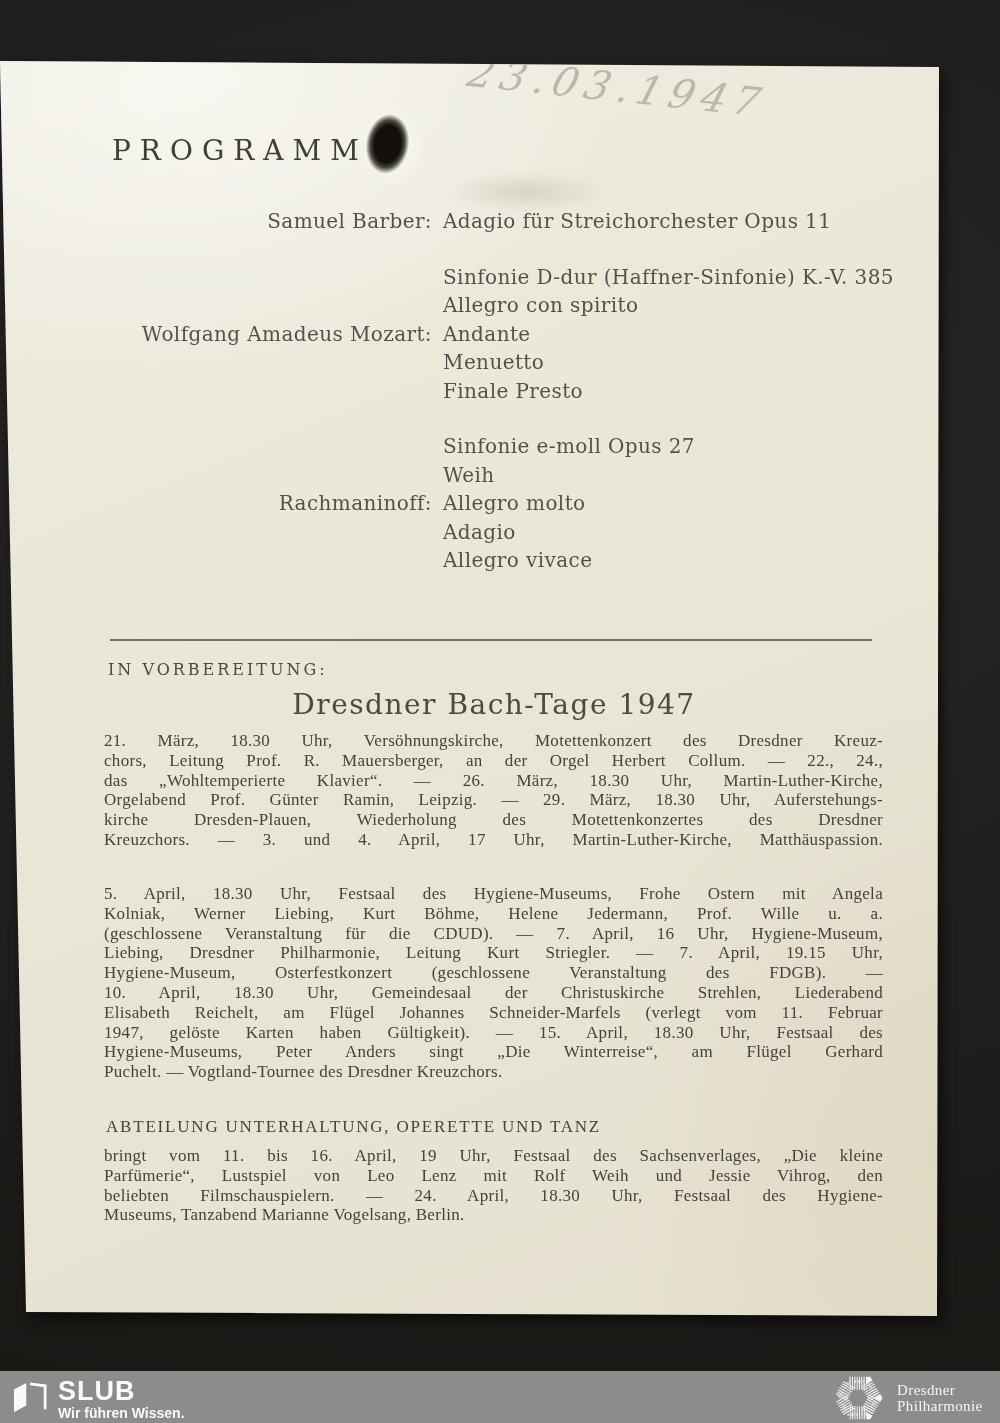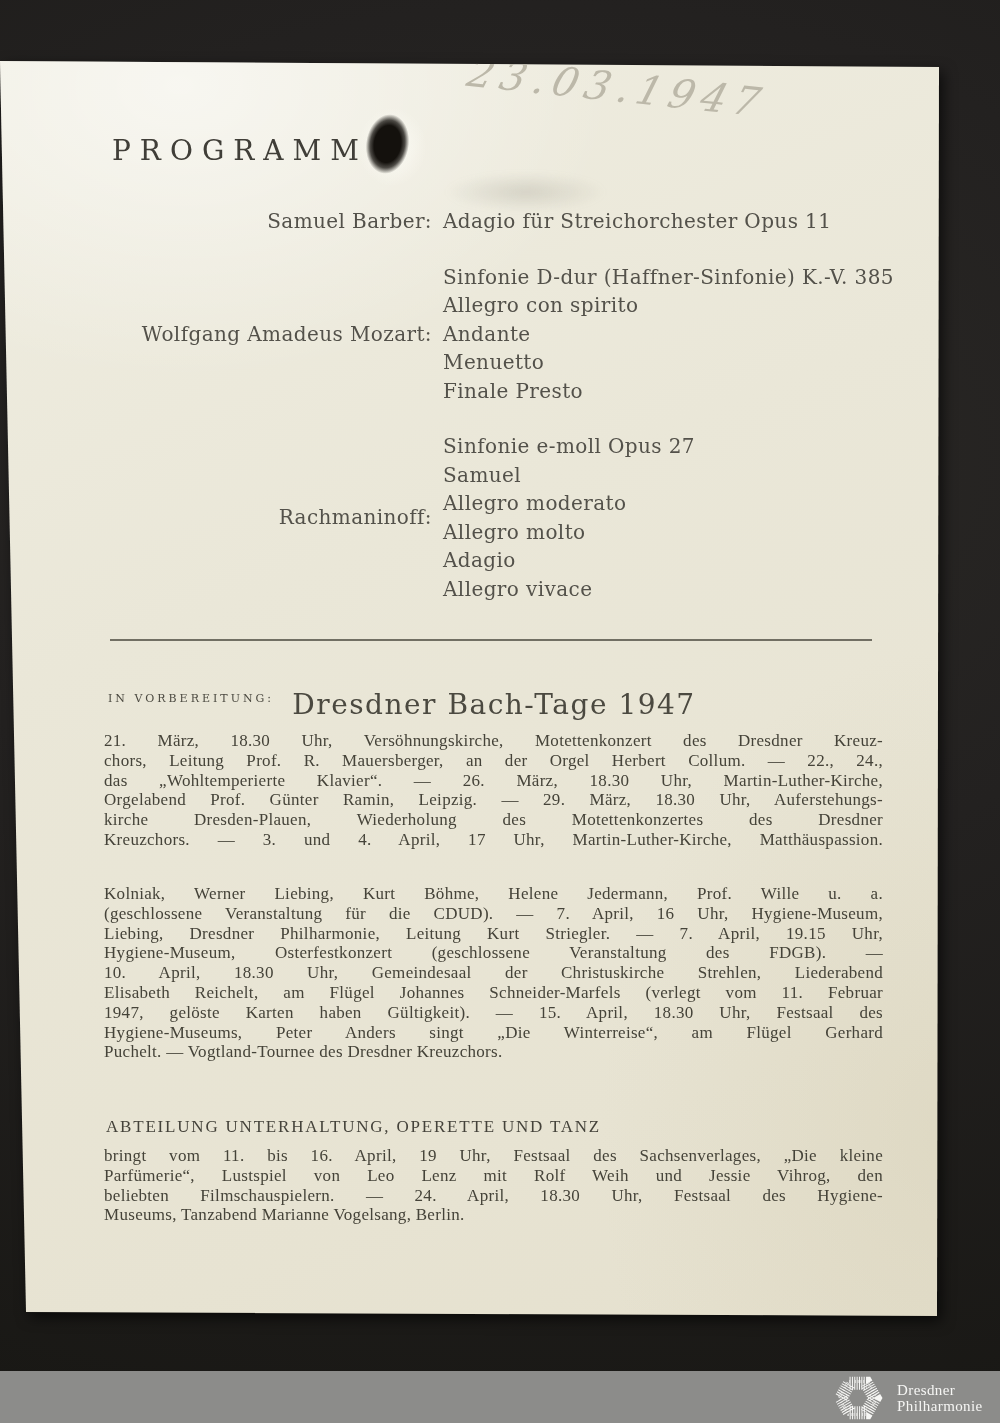--- a/index.html
+++ b/index.html
@@ -38,22 +38,22 @@
   .program { position:absolute; left:108px; top:207px; width:790px;
     font-family:"DejaVu Serif", serif; font-size:20px; line-height:28.5px;
     letter-spacing:0.4px; color:#53514a; }
   .prow { display:flex; align-items:center; }
   .prow + .prow { margin-top:27px; }
   .pcol-c { flex:none; width:324px; text-align:right; }
   .pcol-w { flex:1; margin-left:11px; }
   
   .divider { position:absolute; left:110px; top:639px; width:762px; height:2px;
     background:#5c594f; opacity:0.85; }
-  .prep-label { position:absolute; left:108px; top:692px;
-    font-family:"DejaVu Serif", serif; font-size:11px; letter-spacing:3px; color:#4b4940; }
+  .prep-label { position:absolute; left:108px; top:660px;
+    font-family:"DejaVu Serif", serif; font-size:16px; letter-spacing:3px; color:#4b4940; }
   .bach-heading { position:absolute; left:108px; top:688px; width:772px; text-align:center;
     font-family:"DejaVu Serif", serif; font-size:28px; letter-spacing:1.5px; color:#4b4940; }
   .para { position:absolute; left:104px; width:779px;
     font-size:17px; line-height:19.8px; letter-spacing:0.3px; color:#454339; }
   .para-1 { top:731px; }
   .para-2 { top:884px; }
   .para-3 { top:1146px; }
   .pline { display:block; text-align:justify; text-align-last:justify; text-justify:inter-word; white-space:normal; }
   .pline.end { text-align-last:left; }
   .sub-heading { position:absolute; left:106px; top:1117px;
@@ -99,22 +99,21 @@
             <div>Allegro con spirito</div>
             <div>Andante</div>
             <div>Menuetto</div>
             <div>Finale Presto</div>
           </div>
         </div>
         <div class="prow">
           <div class="pcol-c">Rachmaninoff:</div>
           <div class="pcol-w">
             <div>Sinfonie e-moll Opus 27</div>
-            <div>Samuel</div>
-            <div>Allegro moderato</div>
+            <div>Weih</div>
             <div>Allegro molto</div>
             <div>Adagio</div>
             <div>Allegro vivace</div>
           </div>
         </div>
       </div>
 
       <div class="divider"></div>
       <div class="prep-label">IN VORBEREITUNG:</div>
       <div class="bach-heading">Dresdner Bach-Tage 1947</div>
@@ -122,20 +121,21 @@
       <div class="para para-1">
         <span class="pline">21. März, 18.30 Uhr, Versöhnungskirche, Motettenkonzert des Dresdner Kreuz-</span>
         <span class="pline">chors, Leitung Prof. R. Mauersberger, an der Orgel Herbert Collum. — 22., 24.,</span>
         <span class="pline">das „Wohltemperierte Klavier“. — 26. März, 18.30 Uhr, Martin-Luther-Kirche,</span>
         <span class="pline">Orgelabend Prof. Günter Ramin, Leipzig. — 29. März, 18.30 Uhr, Auferstehungs-</span>
         <span class="pline">kirche Dresden-Plauen, Wiederholung des Motettenkonzertes des Dresdner</span>
         <span class="pline">Kreuzchors. — 3. und 4. April, 17 Uhr, Martin-Luther-Kirche, Matthäuspassion.</span>
       </div>
 
       <div class="para para-2">
+        <span class="pline">5. April, 18.30 Uhr, Festsaal des Hygiene-Museums, Frohe Ostern mit Angela</span>
         <span class="pline">Kolniak, Werner Liebing, Kurt Böhme, Helene Jedermann, Prof. Wille u. a.</span>
         <span class="pline">(geschlossene Veranstaltung für die CDUD). — 7. April, 16 Uhr, Hygiene-Museum,</span>
         <span class="pline">Liebing, Dresdner Philharmonie, Leitung Kurt Striegler. — 7. April, 19.15 Uhr,</span>
         <span class="pline">Hygiene-Museum, Osterfestkonzert (geschlossene Veranstaltung des FDGB). —</span>
         <span class="pline">10. April, 18.30 Uhr, Gemeindesaal der Christuskirche Strehlen, Liederabend</span>
         <span class="pline">Elisabeth Reichelt, am Flügel Johannes Schneider-Marfels (verlegt vom 11. Februar</span>
         <span class="pline">1947, gelöste Karten haben Gültigkeit). — 15. April, 18.30 Uhr, Festsaal des</span>
         <span class="pline">Hygiene-Museums, Peter Anders singt „Die Winterreise“, am Flügel Gerhard</span>
         <span class="pline end">Puchelt. — Vogtland-Tournee des Dresdner Kreuzchors.</span>
       </div>
@@ -146,20 +146,30 @@
         <span class="pline">bringt vom 11. bis 16. April, 19 Uhr, Festsaal des Sachsenverlages, „Die kleine</span>
         <span class="pline">Parfümerie“, Lustspiel von Leo Lenz mit Rolf Weih und Jessie Vihrog, den</span>
         <span class="pline">beliebten Filmschauspielern. — 24. April, 18.30 Uhr, Festsaal des Hygiene-</span>
         <span class="pline end">Museums, Tanzabend Marianne Vogelsang, Berlin.</span>
       </div>
 
     </div>
   </div>
 
   <div class="footer">
+    <div class="slub">
+      <svg class="slub-icon" width="34" height="34" viewBox="0 0 36 36" aria-hidden="true">
+        <polygon points="1,9 14,2 14,26 1,33" fill="#fafaf8"></polygon>
+        <path d="M18,3 L34,5 L34,30" fill="none" stroke="#fafaf8" stroke-width="3"></path>
+      </svg>
+      <div>
+        <div class="slub-name">SLUB</div>
+        <div class="slub-tagline">Wir führen Wissen.</div>
+      </div>
+    </div>
     <div class="phil">
       <svg width="52" height="52" viewBox="0 0 52 52" aria-hidden="true">
         <polygon points="43,26 34.5,11.3 17.5,11.3 9,26 17.5,40.7 34.5,40.7" fill="none" stroke="#f7f7f5" stroke-width="13" stroke-dasharray="1 1.35"></polygon>
         <polygon points="45,26 35.5,9.5 16.5,9.5 7,26 16.5,42.5 35.5,42.5" fill="none" stroke="#f7f7f5" stroke-width="3" stroke-dasharray="0.8 2" opacity="0.85"></polygon>
       </svg>
       <div class="phil-text">
         <div>Dresdner</div>
         <div>Philharmonie</div>
       </div>
     </div>

